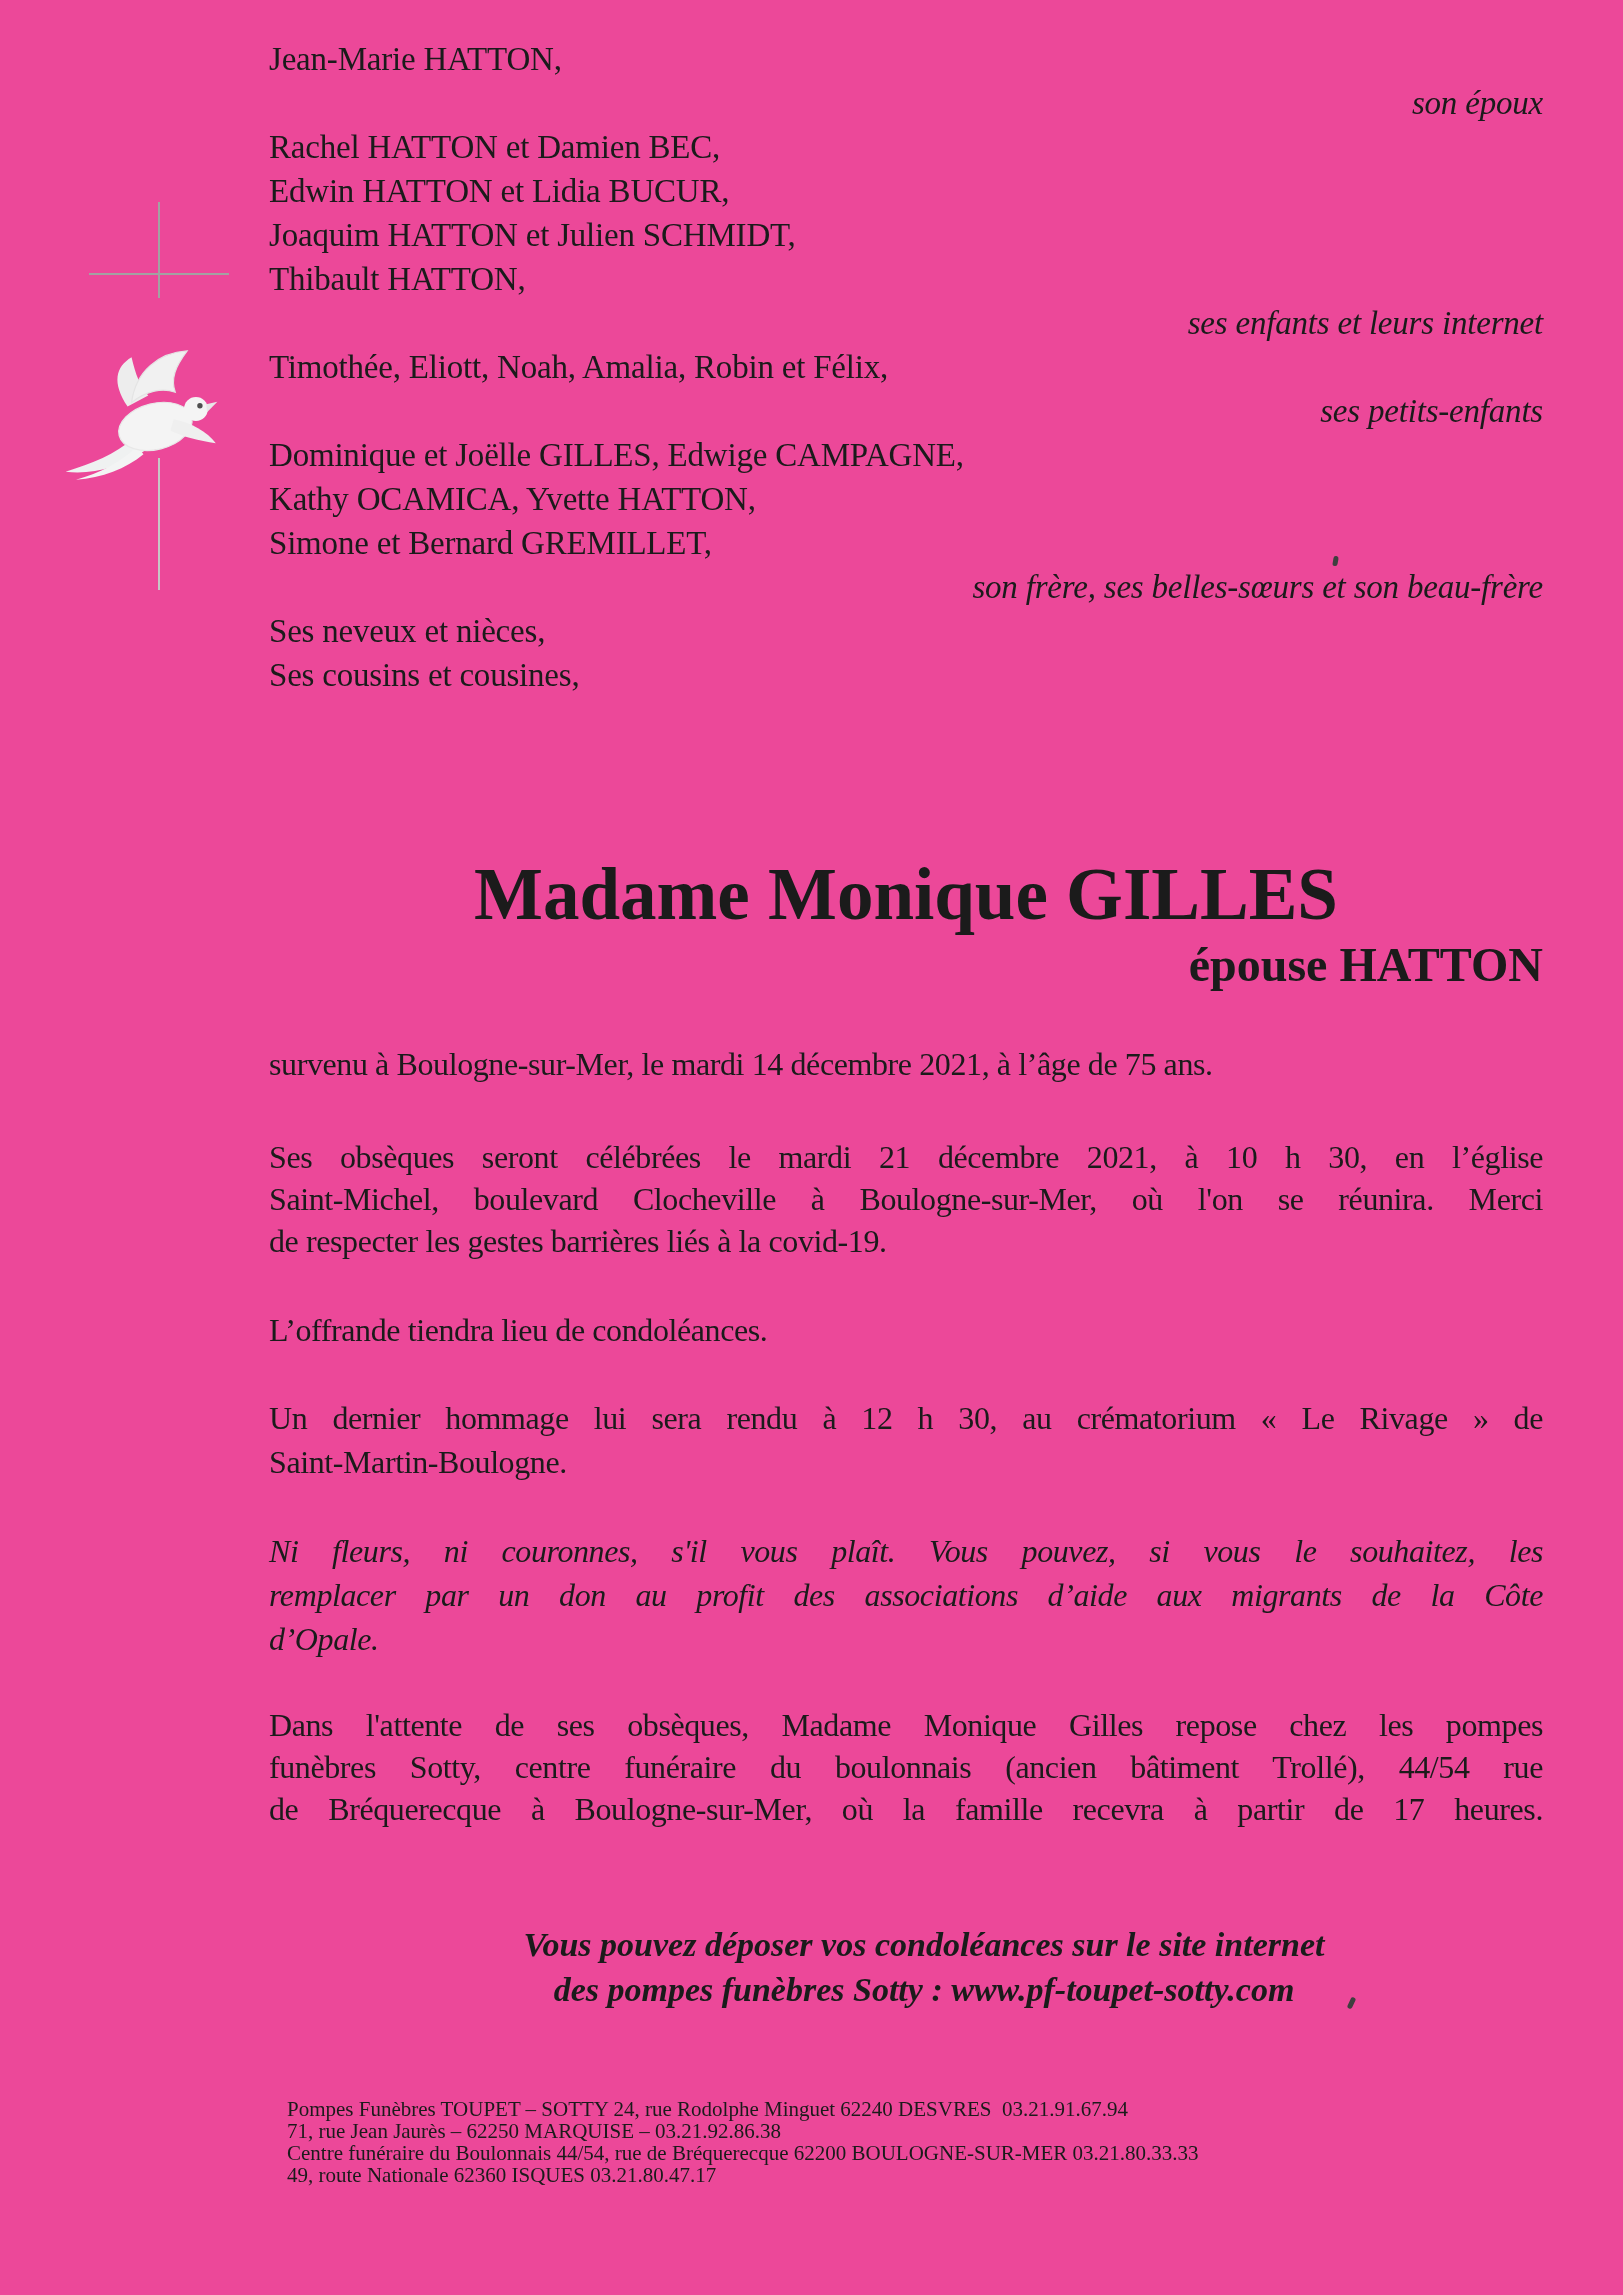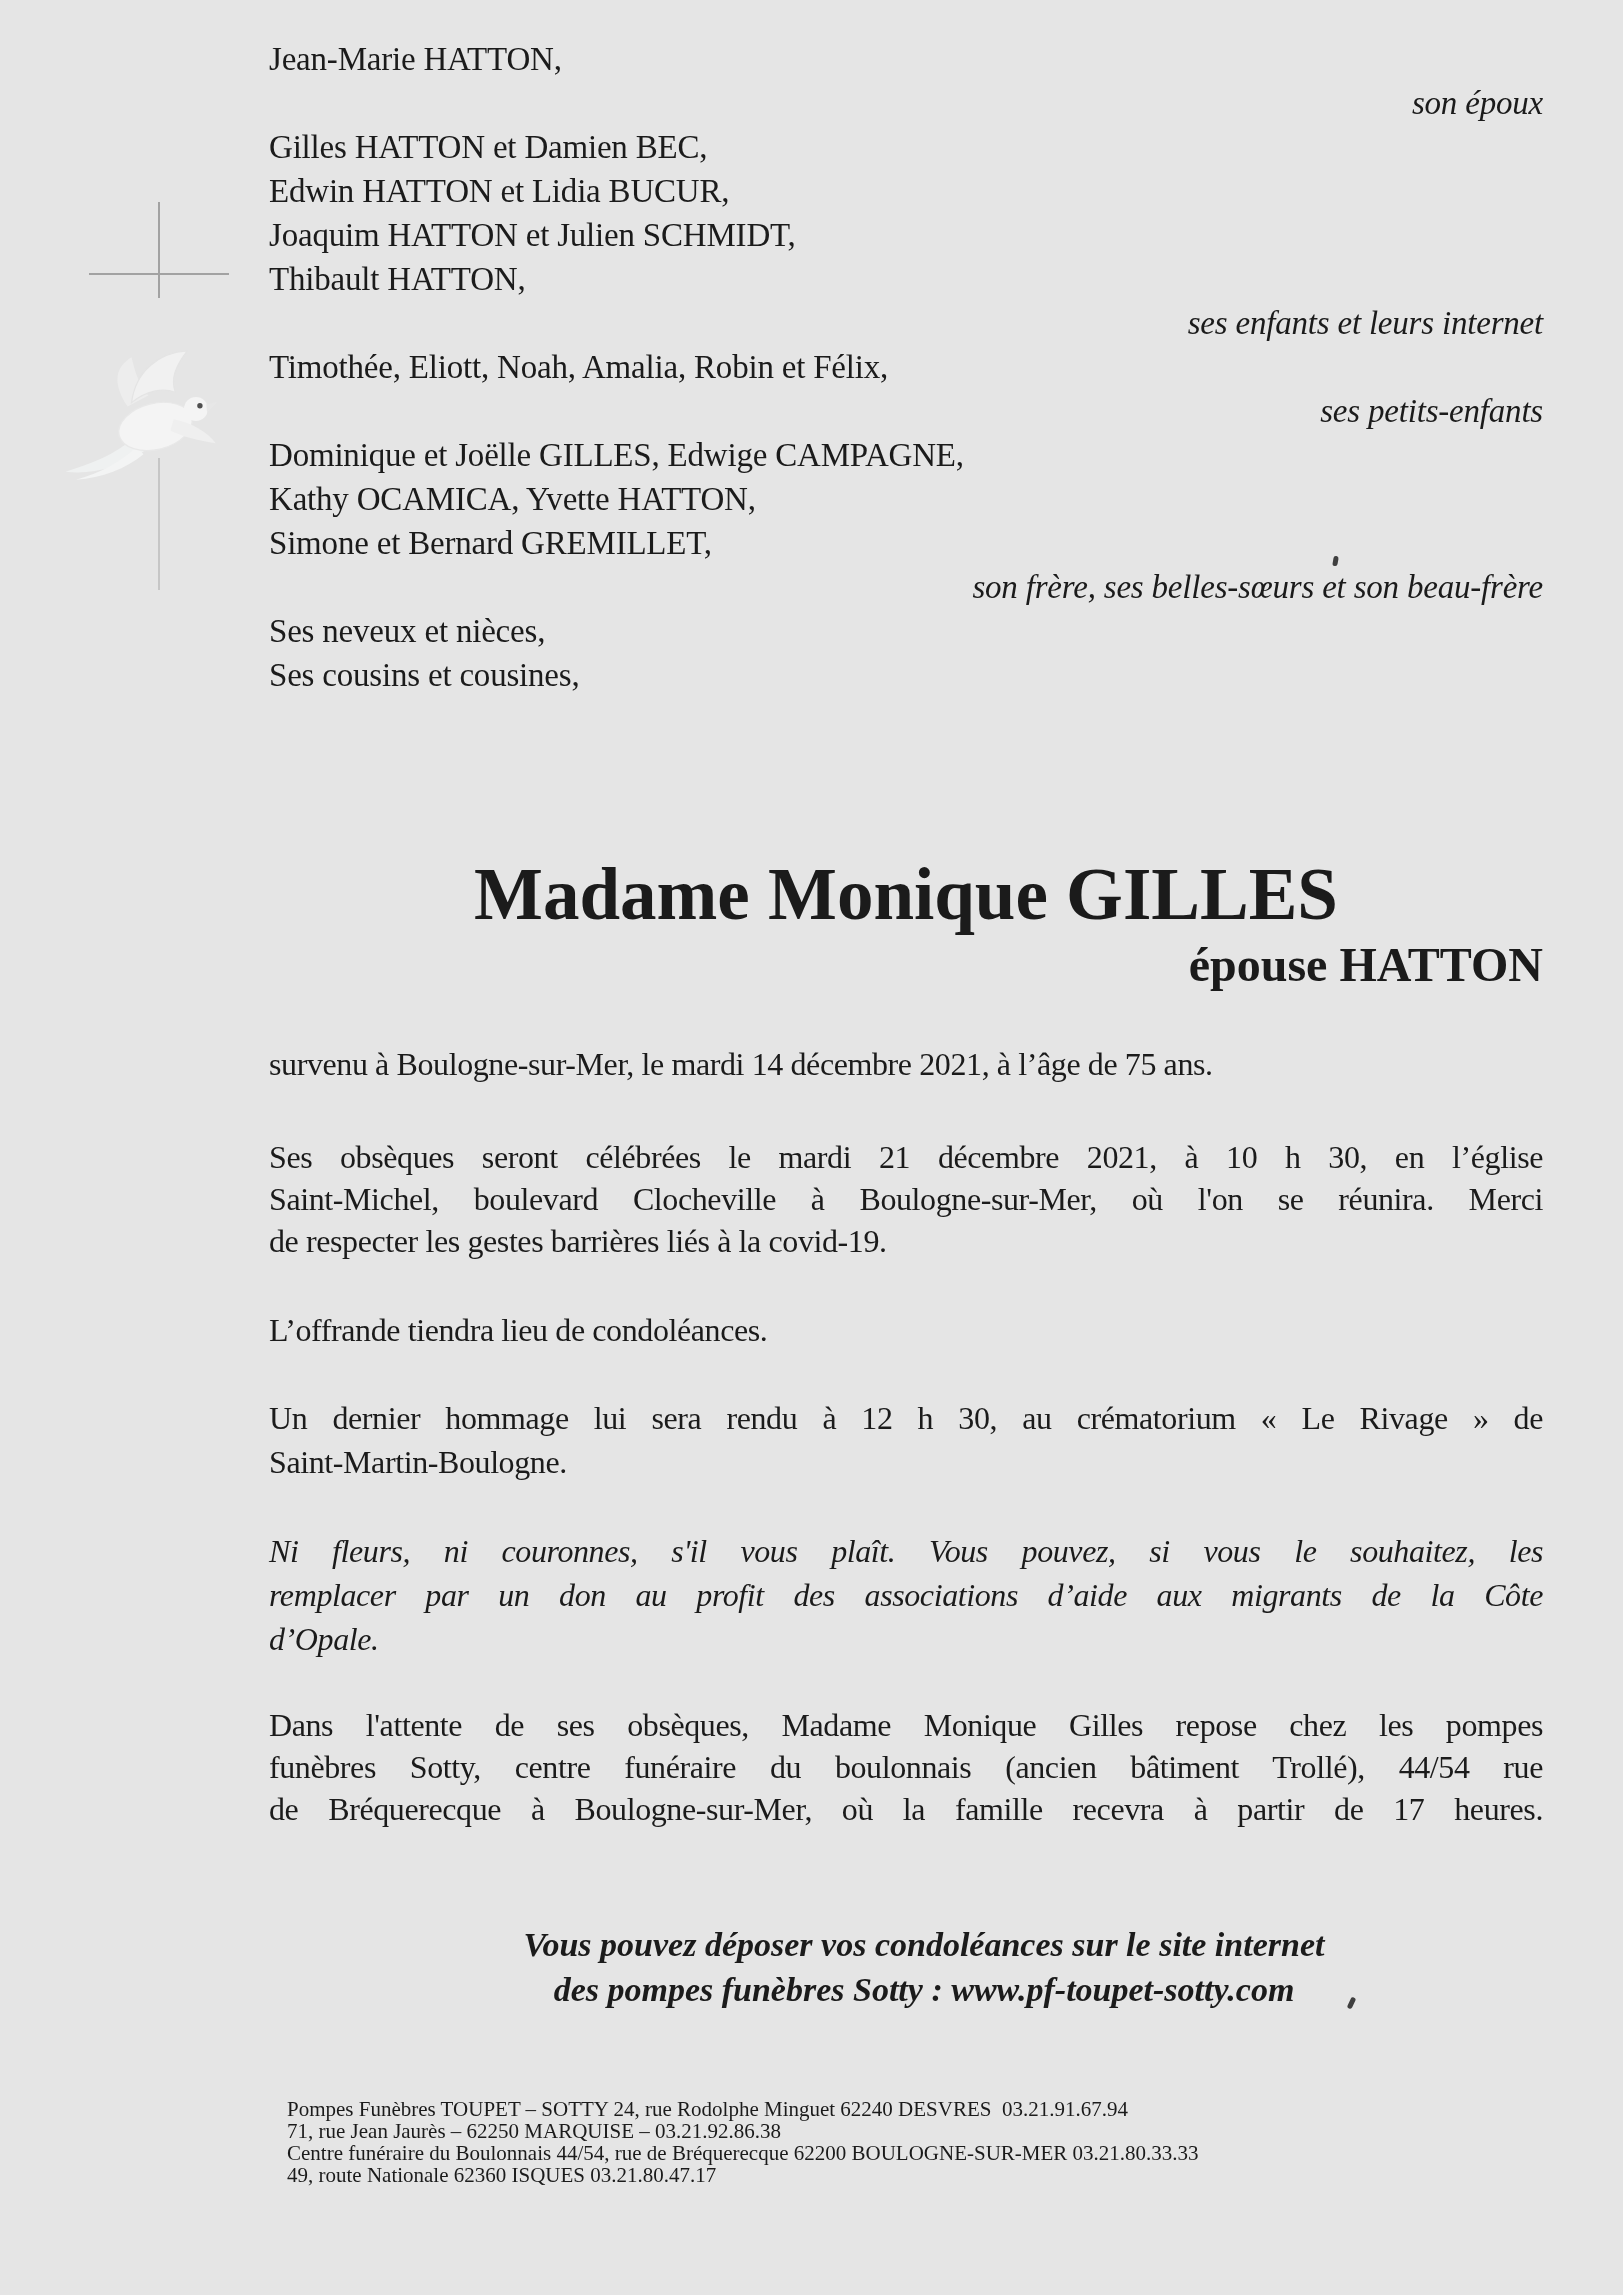--- a/index.html
+++ b/index.html
@@ -1,19 +1,19 @@
 <!DOCTYPE html>
 <html lang="fr" style="font-size:12.8px"><head>
 <meta charset="utf-8">
 <style>
   html,body{margin:0;padding:0;background:#777;}
   .page{
     position:relative;
     width:1624px;height:2295px;
-    background:#e5e5e5;
+    background:#ec4899;
     font-family:"Liberation Serif","DejaVu Serif",serif;
     color:#1b1b1b;
     overflow:hidden;
   }
   
   .col{position:absolute;left:269px;width:1274px;}
   .line{line-height:44px;font-size:33px;letter-spacing:-0.2px;white-space:nowrap;}
   .line.r{text-align:right;font-style:italic;white-space:normal;}
   .body{font-size:32px;letter-spacing:-0.4px;}
   .jline{line-height:42px;text-align:justify;text-align-last:justify;}
@@ -59,21 +59,21 @@
   </svg>
 
   <div class="fold" style="left:158px;top:458px;width:2.4px;height:132px;"></div>
 
   <div class="speck" style="left:1333px;top:556px;width:4.8px;height:10.4px;transform:rotate(10deg);"></div>
   <div class="speck" style="left:1349px;top:1997px;width:4.8px;height:12px;transform:rotate(25deg);"></div>
 
   <div class="col" style="top:37px;">
     <div class="line">Jean-Marie HATTON,</div>
     <div class="line r">son époux</div>
-    <div class="line">Gilles HATTON et Damien BEC,</div>
+    <div class="line">Rachel HATTON et Damien BEC,</div>
     <div class="line">Edwin HATTON et Lidia BUCUR,</div>
     <div class="line">Joaquim HATTON et Julien SCHMIDT,</div>
     <div class="line">Thibault HATTON,</div>
     <div class="line r">ses enfants et leurs internet</div>
     <div class="line">Timothée, Eliott, Noah, Amalia, Robin et Félix,</div>
     <div class="line r">ses petits-enfants</div>
     <div class="line">Dominique et Joëlle GILLES, Edwige CAMPAGNE,</div>
     <div class="line">Kathy OCAMICA, Yvette HATTON,</div>
     <div class="line">Simone et Bernard GREMILLET,</div>
     <div class="line r">son frère, ses belles-sœurs et son beau-frère</div>

